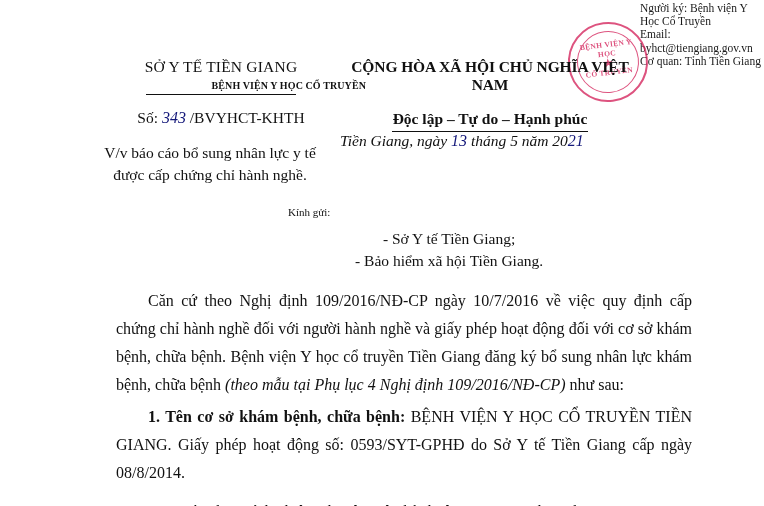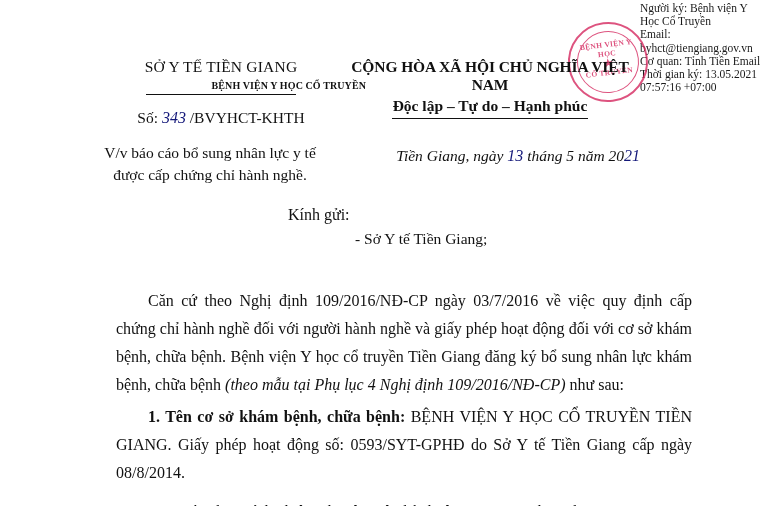--- a/index.html
+++ b/index.html
@@ -115,62 +115,62 @@
     text-align: right;
   }
   .h-nation {
     font-size: 15.5px;
     font-weight: bold;
     letter-spacing: -.1px;
   }
   .h-motto {
     font-size: 15.5px;
     font-weight: bold;
-    margin-top: 3px;
+    margin-top: 16px;
   }
   .rule {
     height: 1px;
     background: #111;
     margin: 3px auto 0;
   }
   .rule-left { width: 150px; }
   .rule-right { width: 196px; }
 
   .so-line {
     margin-top: 14px;
     font-size: 15.5px;
   }
   .hand {
     font-family: "Liberation Serif", serif;
     font-style: italic;
     color: #14187a;
     font-size: 16px;
   }
   .place-date {
-    margin-top: 28px;
+    margin-top: 0;
     font-size: 15.5px;
     font-style: italic;
-    text-align: right;
+    text-align: left;
   }
   .vv {
     position: absolute;
     left: 60px;
     top: 84px;
     width: 300px;
     text-align: center;
     font-size: 15.5px;
     line-height: 22px;
   }
 
   
   .kinh-gui {
     position: absolute;
     top: 206px;
     left: 288px;
-    font-size: 16px;
+    font-size: 11px;
     font-weight: normal;
   }
   .recipients {
     position: absolute;
     top: 228px;
     left: 355px;
     font-size: 15.5px;
     line-height: 22px;
     text-align: center;
   }
@@ -205,22 +205,21 @@
   }
 </style>
 </head>
 <body>
 
 <div class="page">
 
   <div class="sign-block">
     <div>Người ký: Bệnh viện Y Học Cổ Truyền</div>
     <div>Email: byhct@tiengiang.gov.vn</div>
-    <div>Cơ quan: Tỉnh Tiền Email</div>
-    <div>Thời gian ký: 13.05.2021 07:57:16 +07:00</div>
+    <div>Cơ quan: Tỉnh Tiền Giang</div>
   </div>
 
   <div class="seal">
     <div class="seal-inner"></div>
     <div class="seal-text seal-t1">BỆNH VIỆN Y</div>
     <div class="seal-text seal-t2">HỌC</div>
     <div class="seal-star">★</div>
     <div class="seal-text seal-t3">CỔ TRUYỀN</div>
   </div>
 
@@ -249,22 +248,23 @@
 
     <div class="vv">
       <div>V/v báo cáo bổ sung nhân lực y tế</div>
       <div>được cấp chứng chỉ hành nghề.</div>
     </div>
   </div>
 
   <div class="kinh-gui">Kính gửi:</div>
   <div class="recipients">
     <div>- Sở Y tế Tiền Giang;</div>
+    <div>- Bảo hiểm xã hội Tiền Giang.</div>
   </div>
 
   <div class="body-text">
-    <p><span>Căn cứ theo Nghị định 109/2016/NĐ-CP ngày 03/7/2016 về việc quy định cấp chứng chỉ hành nghề đối với người hành nghề và giấy phép hoạt động đối với cơ sở khám bệnh, chữa bệnh. Bệnh viện Y học cổ truyền Tiền Giang đăng ký bổ sung nhân lực khám bệnh, chữa bệnh </span><span class="it">(theo mẫu tại Phụ lục 4 Nghị định 109/2016/NĐ-CP)</span><span> như sau:</span></p>
+    <p><span>Căn cứ theo Nghị định 109/2016/NĐ-CP ngày 10/7/2016 về việc quy định cấp chứng chỉ hành nghề đối với người hành nghề và giấy phép hoạt động đối với cơ sở khám bệnh, chữa bệnh. Bệnh viện Y học cổ truyền Tiền Giang đăng ký bổ sung nhân lực khám bệnh, chữa bệnh </span><span class="it">(theo mẫu tại Phụ lục 4 Nghị định 109/2016/NĐ-CP)</span><span> như sau:</span></p>
     <p><span class="bold">1. Tên cơ sở khám bệnh, chữa bệnh:</span><span> BỆNH VIỆN Y HỌC CỔ TRUYỀN TIỀN GIANG. Giấy phép hoạt động số: 0593/SYT-GPHĐ do Sở Y tế Tiền Giang cấp ngày 08/8/2014.</span></p>
   </div>
 
   <div class="cut">2. Người chịu trách nhiệm chuyên môn kỹ thuật: BS.CKII. Thạc Thị</div>
 
 </div>
 
 </body></html>

